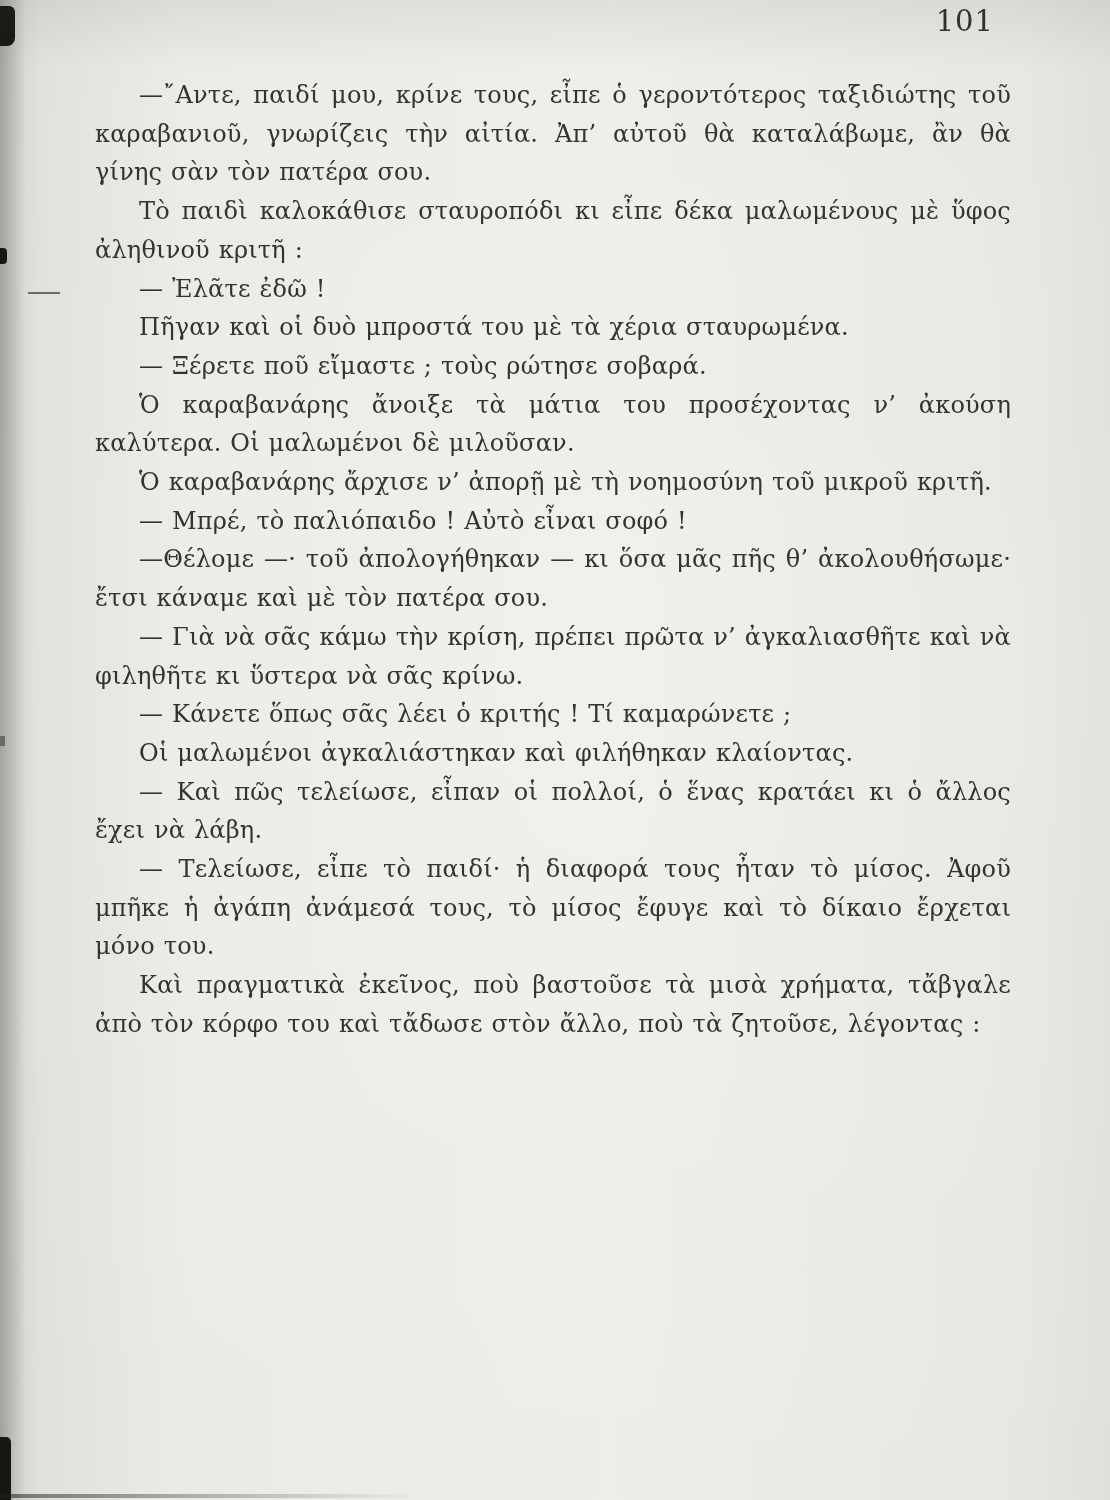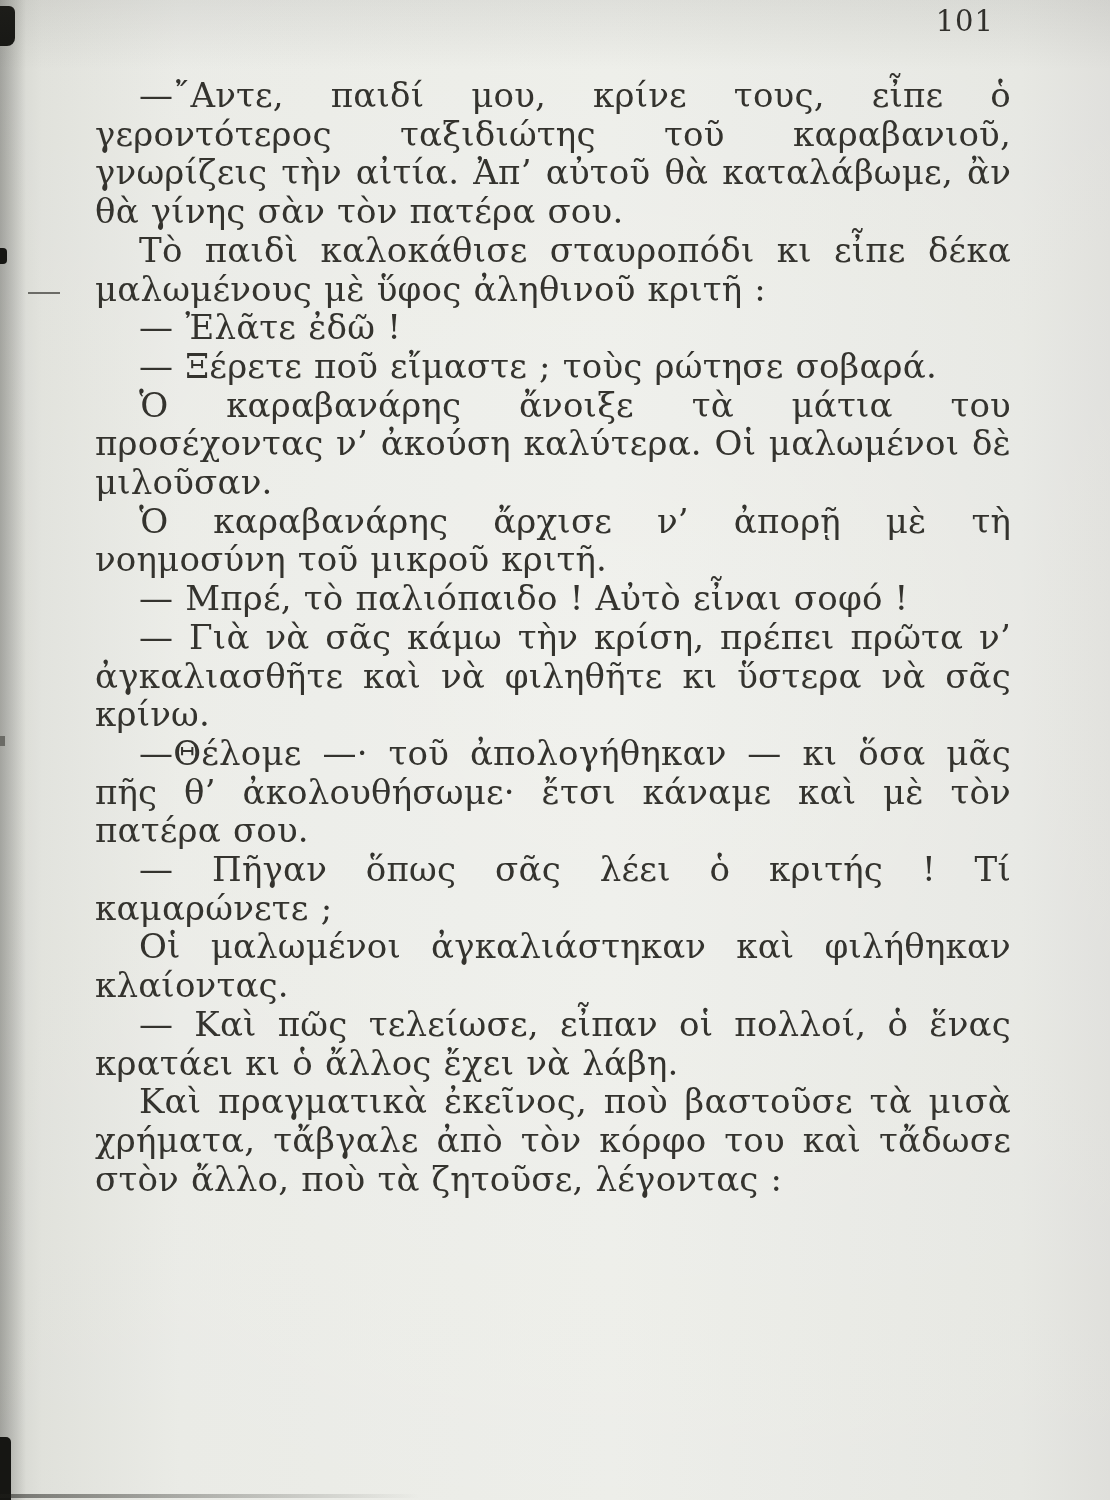--- a/index.html
+++ b/index.html
@@ -33,21 +33,21 @@
     right: 116px;
     font-size: 29px;
     letter-spacing: 1px;
     color: #2e2d29;
   }
   .text-block {
     position: absolute;
     top: 76px;
     left: 95px;
     width: 916px;
-    font-size: 34px;
+    font-size: 24px;
     line-height: 38.7px;
     text-align: justify;
     letter-spacing: 0.2px;
     word-spacing: 1px;
   }
   .para {
     margin: 0;
     text-indent: 44px;
     color: #34332e;
   }
@@ -79,29 +79,31 @@
 <div class="page">
 
   <div class="edge-shadow-left"></div>
 
   <div class="page-number">101</div>
 
   <div class="text-block">
       <p class="para">—῎Αντε, παιδί μου, κρίνε τους, εἶπε ὁ γεροντότερος ταξιδιώτης τοῦ καραβανιοῦ, γνωρίζεις τὴν αἰτία. Ἀπ’ αὐτοῦ θὰ καταλάβωμε, ἂν θὰ γίνης σὰν τὸν πατέρα σου.</p>
       <p class="para">Τὸ παιδὶ καλοκάθισε σταυροπόδι κι εἶπε δέκα μαλωμένους μὲ ὕφος ἀληθινοῦ κριτῆ :</p>
       <p class="para">— Ἐλᾶτε ἐδῶ !</p>
+      <p class="para">Πῆγαν καὶ οἱ δυὸ μπροστά του μὲ τὰ χέρια σταυρωμένα.</p>
       <p class="para">— Ξέρετε ποῦ εἴμαστε ; τοὺς ρώτησε σοβαρά.</p>
       <p class="para">Ὁ καραβανάρης ἄνοιξε τὰ μάτια του προσέχοντας ν’ ἀκούση καλύτερα. Οἱ μαλωμένοι δὲ μιλοῦσαν.</p>
       <p class="para">Ὁ καραβανάρης ἄρχισε ν’ ἀπορῇ μὲ τὴ νοημοσύνη τοῦ μικροῦ κριτῆ.</p>
       <p class="para">— Μπρέ, τὸ παλιόπαιδο ! Αὐτὸ εἶναι σοφό !</p>
+      <p class="para">—Θέλομε —· τοῦ ἀπολογήθηκαν — κι ὅσα μᾶς πῆς θ’ ἀκολουθήσωμε· ἔτσι κάναμε καὶ μὲ τὸν πατέρα σου.</p>
       <p class="para">— Γιὰ νὰ σᾶς κάμω τὴν κρίση, πρέπει πρῶτα ν’ ἀγκαλιασθῆτε καὶ νὰ φιληθῆτε κι ὕστερα νὰ σᾶς κρίνω.</p>
-      <p class="para">—Θέλομε —· τοῦ ἀπολογήθηκαν — κι ὅσα μᾶς πῆς θ’ ἀκολουθήσωμε· ἔτσι κάναμε καὶ μὲ τὸν πατέρα σου.</p>
-      <p class="para">— Πῆγαν ὅπως σᾶς λέει ὁ κριτής ! Τί καμαρώνετε ;</p>
+      <p class="para">— Κάνετε ὅπως σᾶς λέει ὁ κριτής ! Τί καμαρώνετε ;</p>
       <p class="para">Οἱ μαλωμένοι ἀγκαλιάστηκαν καὶ φιλήθηκαν κλαίοντας.</p>
       <p class="para">— Καὶ πῶς τελείωσε, εἶπαν οἱ πολλοί, ὁ ἕνας κρατάει κι ὁ ἄλλος ἔχει νὰ λάβη.</p>
+      <p class="para">— Τελείωσε, εἶπε τὸ παιδί· ἡ διαφορά τους ἦταν τὸ μίσος. Ἀφοῦ μπῆκε ἡ ἀγάπη ἀνάμεσά τους, τὸ μίσος ἔφυγε καὶ τὸ δίκαιο ἔρχεται μόνο του.</p>
       <p class="para">Καὶ πραγματικὰ ἐκεῖνος, ποὺ βαστοῦσε τὰ μισὰ χρήματα, τἄβγαλε ἀπὸ τὸν κόρφο του καὶ τἄδωσε στὸν ἄλλο, ποὺ τὰ ζητοῦσε, λέγοντας :</p>
     </div>
 
   <div class="artifact" style="left:0; top:6px; width:15px; height:40px; border-radius:0 6px 8px 0;"></div>
   <div class="artifact" style="left:0; top:248px; width:7px; height:16px; border-radius:0 4px 4px 0;"></div>
   <div class="artifact soft" style="left:28px; top:292px; width:32px; height:2px;"></div>
   <div class="artifact soft" style="left:0; top:736px; width:5px; height:10px;"></div>
   <div class="artifact" style="left:0; top:1437px; width:11px; height:63px; border-radius:0 5px 0 0;"></div>
   <div class="edge-line-bottom"></div>
 

